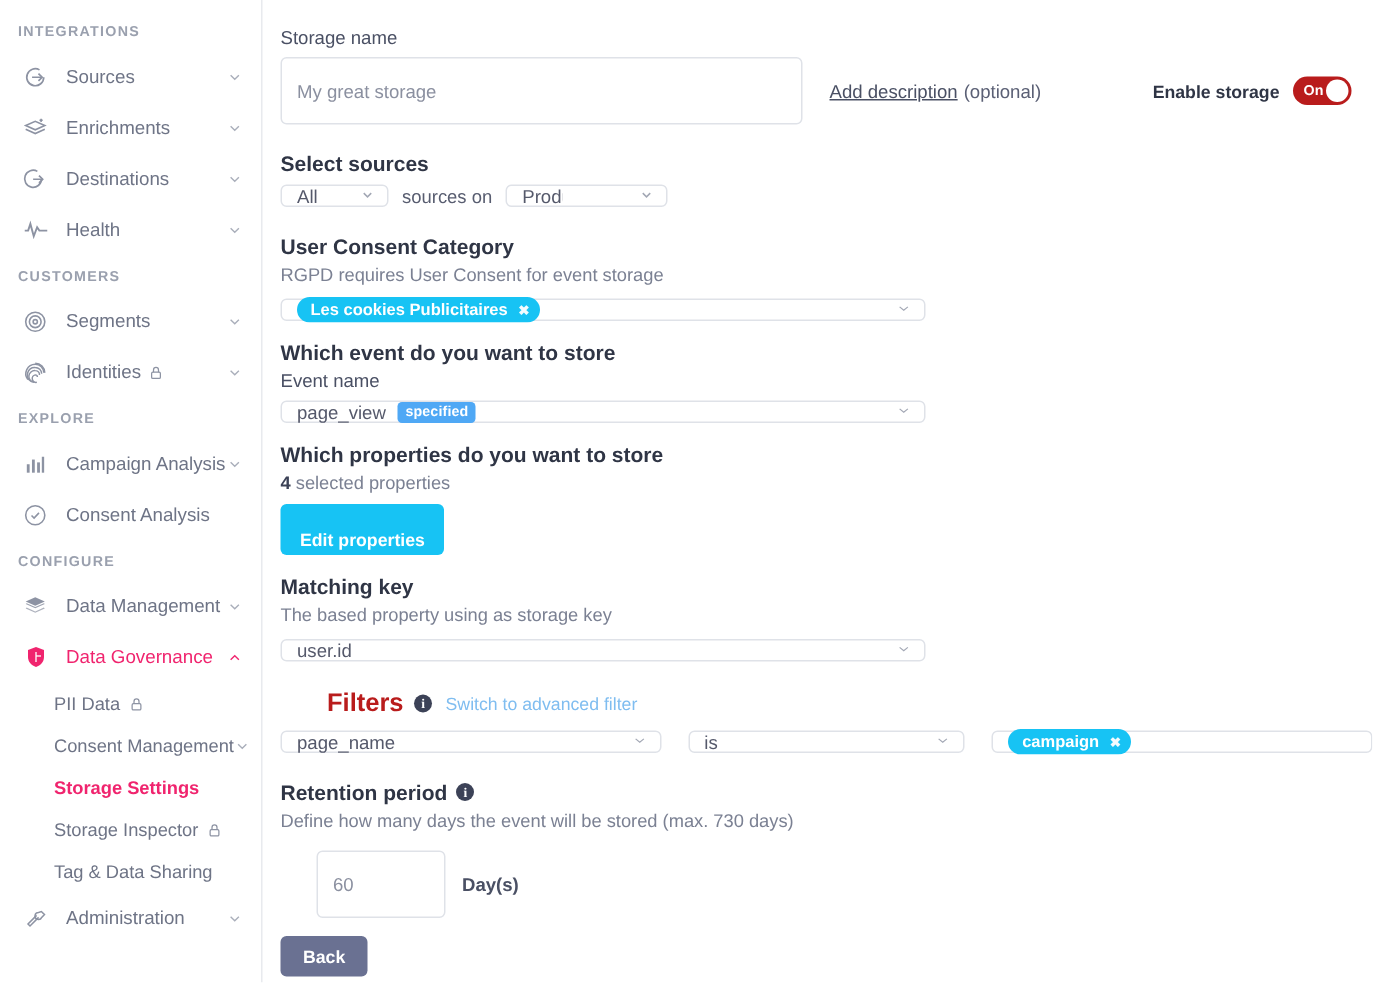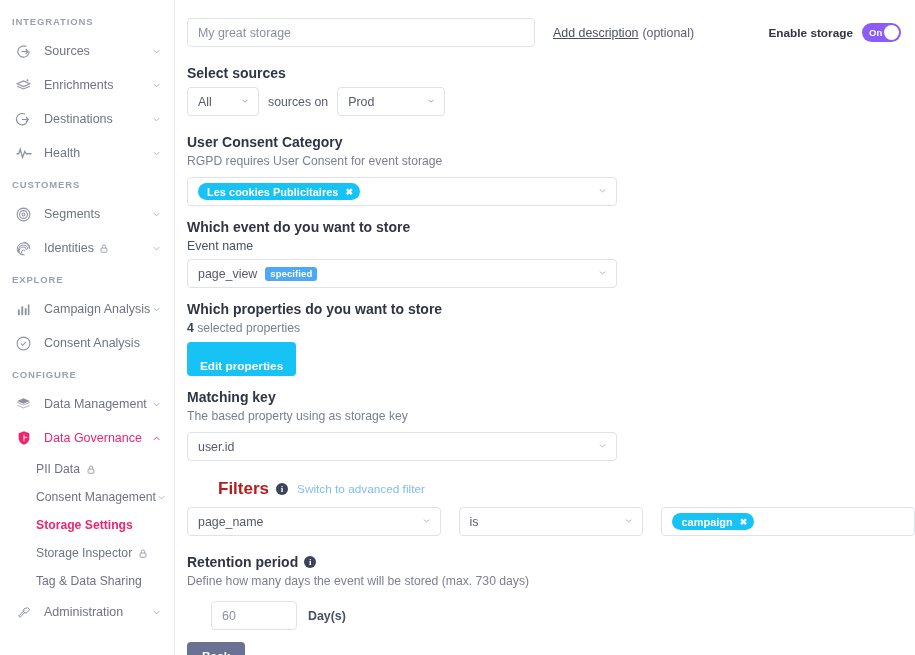--- a/index.html
+++ b/index.html
@@ -71,53 +71,53 @@
   .h-sec {
     font-size:14px; font-weight:700; color:#2f3545;
     margin:0 0 4px 0; display:flex; align-items:center; gap:6px;
   }
   .subtle {
     font-size:12.2px; color:#7b8193; margin-bottom:9px;
   }
   .row { display:flex; align-items:center; }
 
   .txtinput {
-    height:29px; border:1px solid #dfe2e8; border-radius:4px;
+    height:45px; border:1px solid #dfe2e8; border-radius:4px;
     background:#fff; font-size:12.4px; color:#55596b;
     padding:0 10px; display:flex; align-items:center;
     font-family:"Liberation Sans", sans-serif;
   }
   .txtinput.name { width:348px; }
   .txtinput.days { width:86px; }
   .placeholderish { color:#8b90a0; }
 
   .link-underline {
     font-size:12.4px; color:#4a5064; text-decoration:underline;
     cursor:pointer;
   }
   .opt-note { font-size:12.4px; color:#5b6075; margin-left:4px; }
 
   .toggle-wrap { display:flex; align-items:center; gap:9px; }
   .toggle-label { font-size:11.8px; font-weight:700; color:#2f3545; white-space:nowrap; }
   .toggle {
     width:39px; height:19px; border-radius:11px;
-    background:#8b5cf6; position:relative; cursor:pointer;
+    background:#b91c1c; position:relative; cursor:pointer;
     display:flex; align-items:center;
   }
   .toggle .t-txt {
     color:#fff; font-size:9.5px; font-weight:700;
     position:absolute; left:7px; top:4px; letter-spacing:.02em;
   }
   .toggle .knob {
     width:15px; height:15px; border-radius:50%;
     background:#fff; position:absolute; right:2px;
   }
 
   .select {
-    height:29px; border:1px solid #dfe2e8; border-radius:4px;
+    height:15px; border:1px solid #dfe2e8; border-radius:4px;
     background:#fff; font-size:12.4px; color:#55596b;
     padding:0 8px 0 10px; display:flex; align-items:center;
     cursor:pointer; position:relative;
   }
   .select .val { flex:1; white-space:nowrap; overflow:hidden; }
   .select .caret { margin-left:6px; color:#a3a8b5; font-size:9px; line-height:1; }
   .select.small-all { width:72px; }
   .select.env { width:108px;gap:45px; }
   .select.wide { width:430px; }
   .select.filter1 { width:258px; }
@@ -401,20 +401,21 @@
             <path d="M6 9l6 6 6-6"></path>
           </svg>
       </span>
     </div>
 
   </div>
 
   <div class="main">
 
     
+    <div class="fieldlabel">Storage name</div>
     <div class="row">
       <div class="txtinput name">
         <span class="placeholderish">My great storage</span>
       </div>
       <div style="margin-left:18px; display:flex; align-items:center;">
         <span class="link-underline">Add description</span>
         <span class="opt-note">(optional)</span>
       </div>
       <div class="toggle-wrap" style="margin-left:auto; margin-right:14px;">
         <span class="toggle-label">Enable storage</span>

